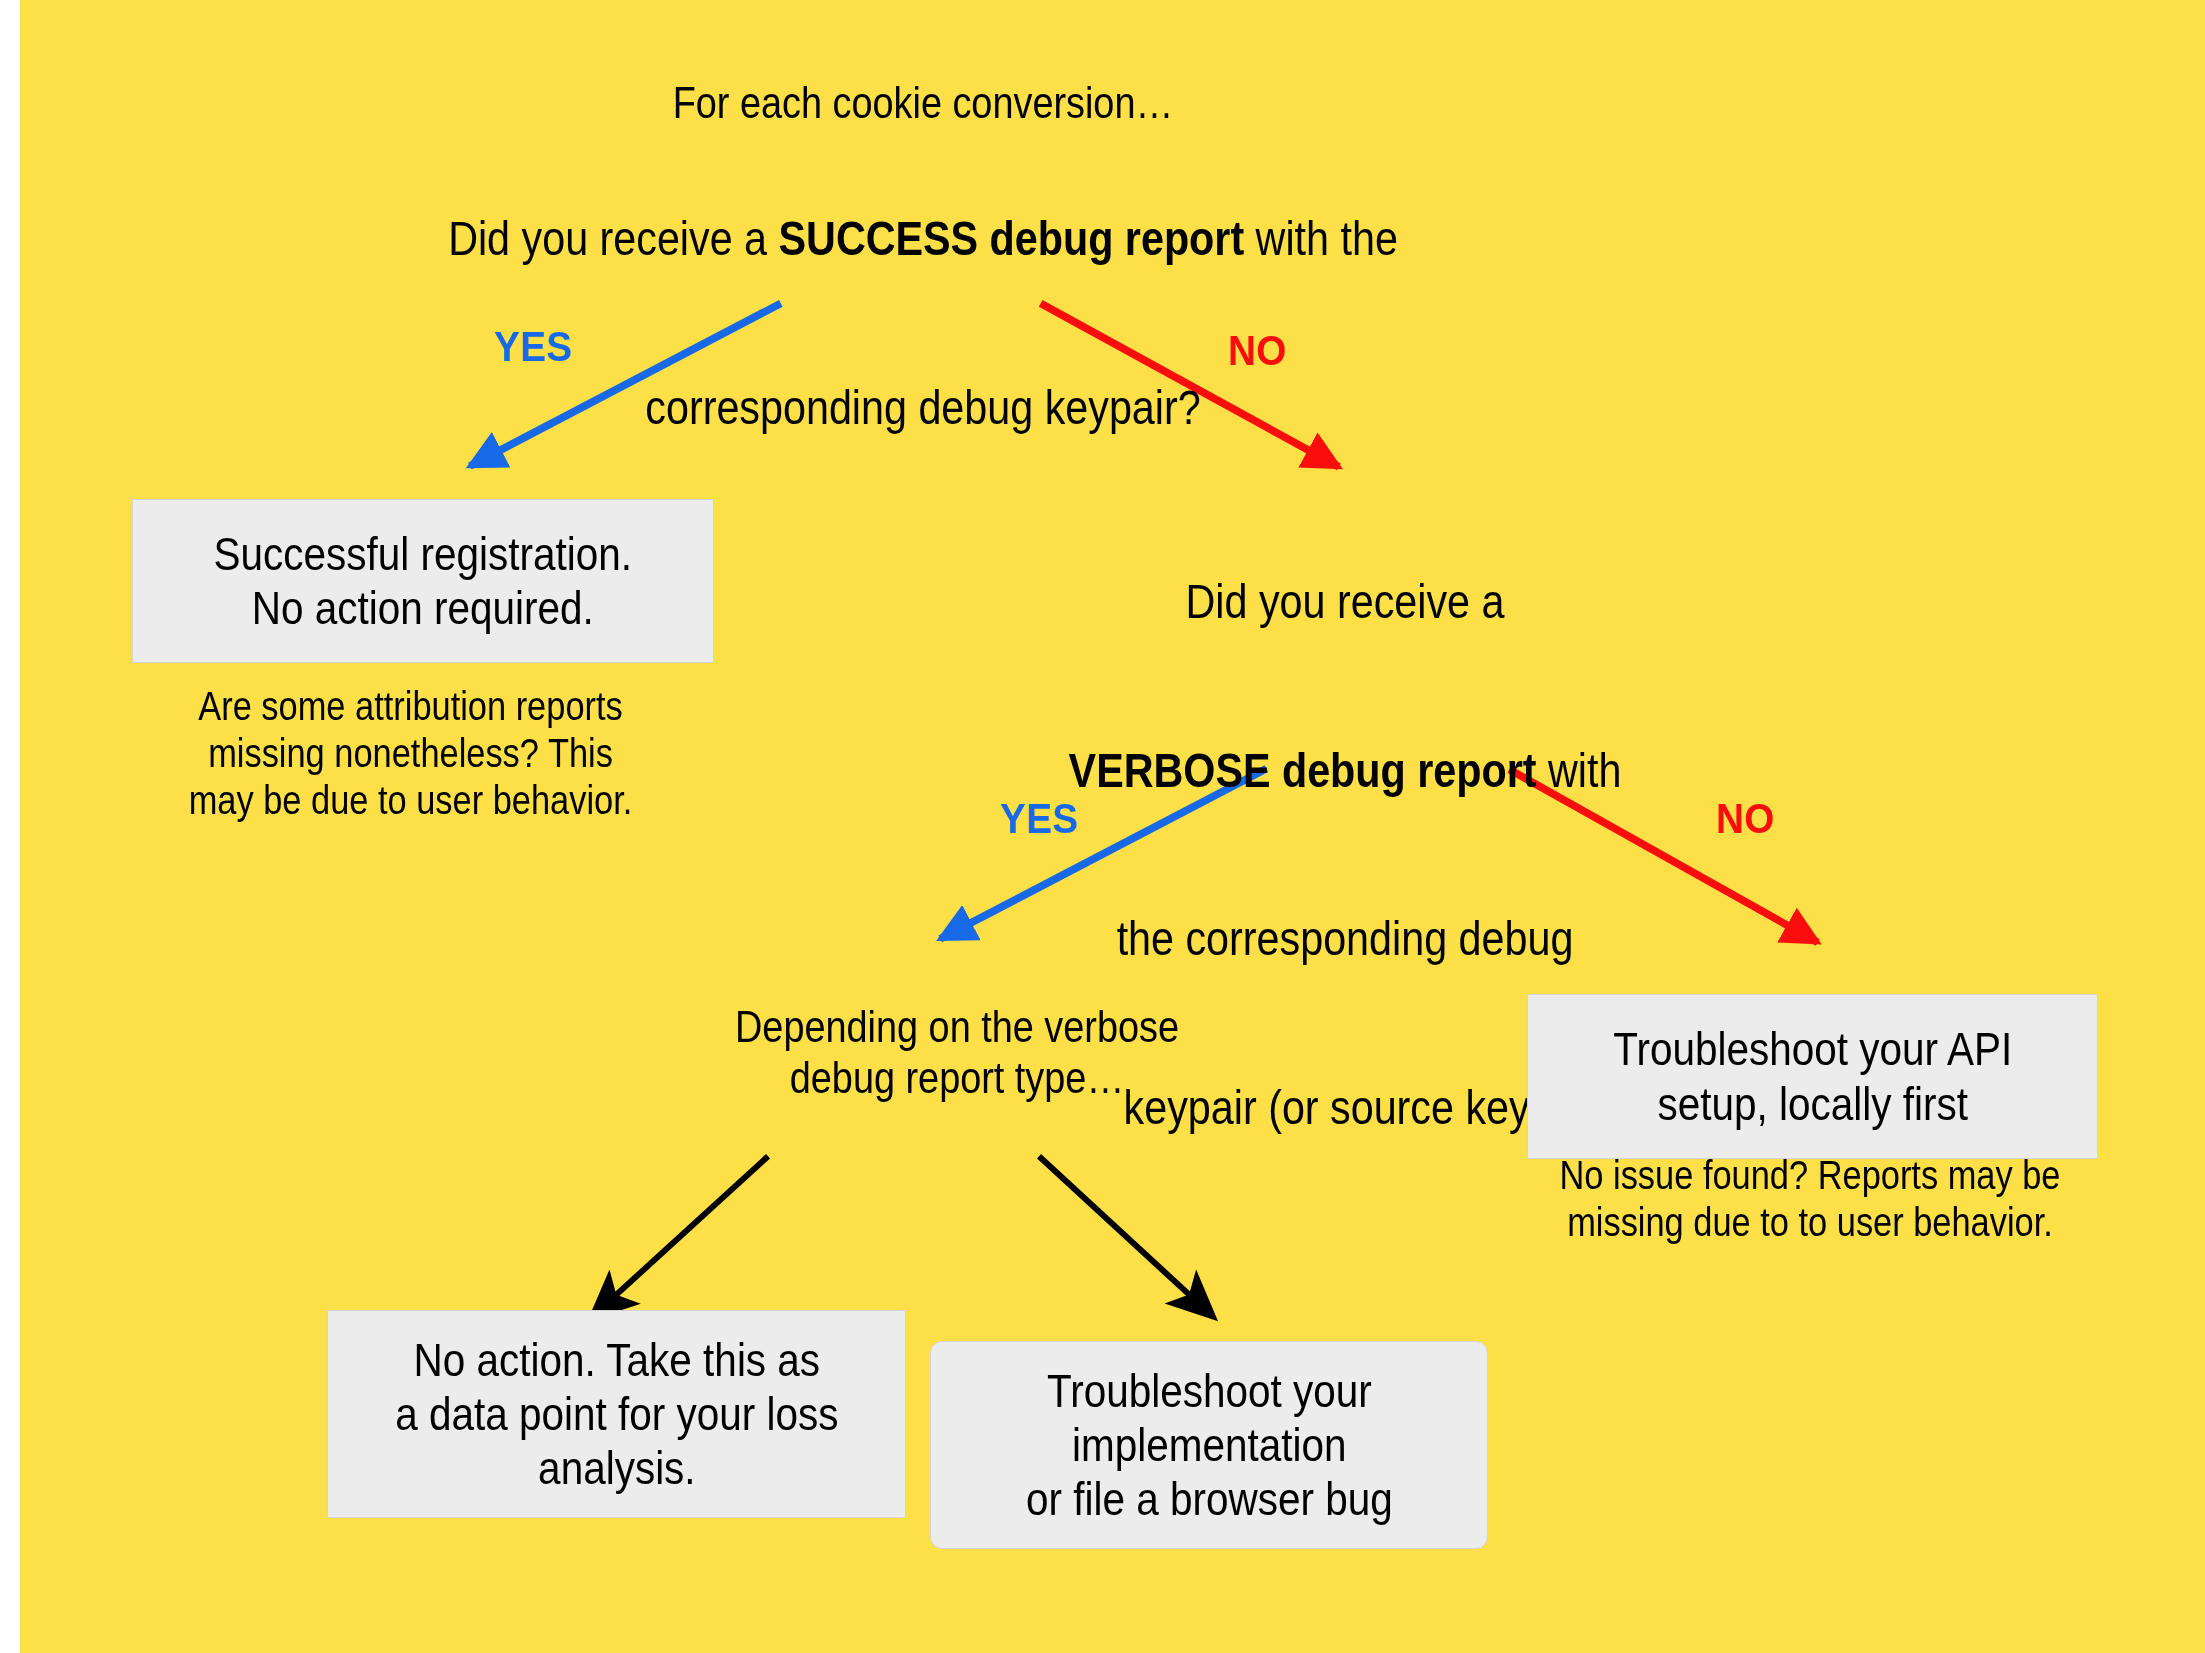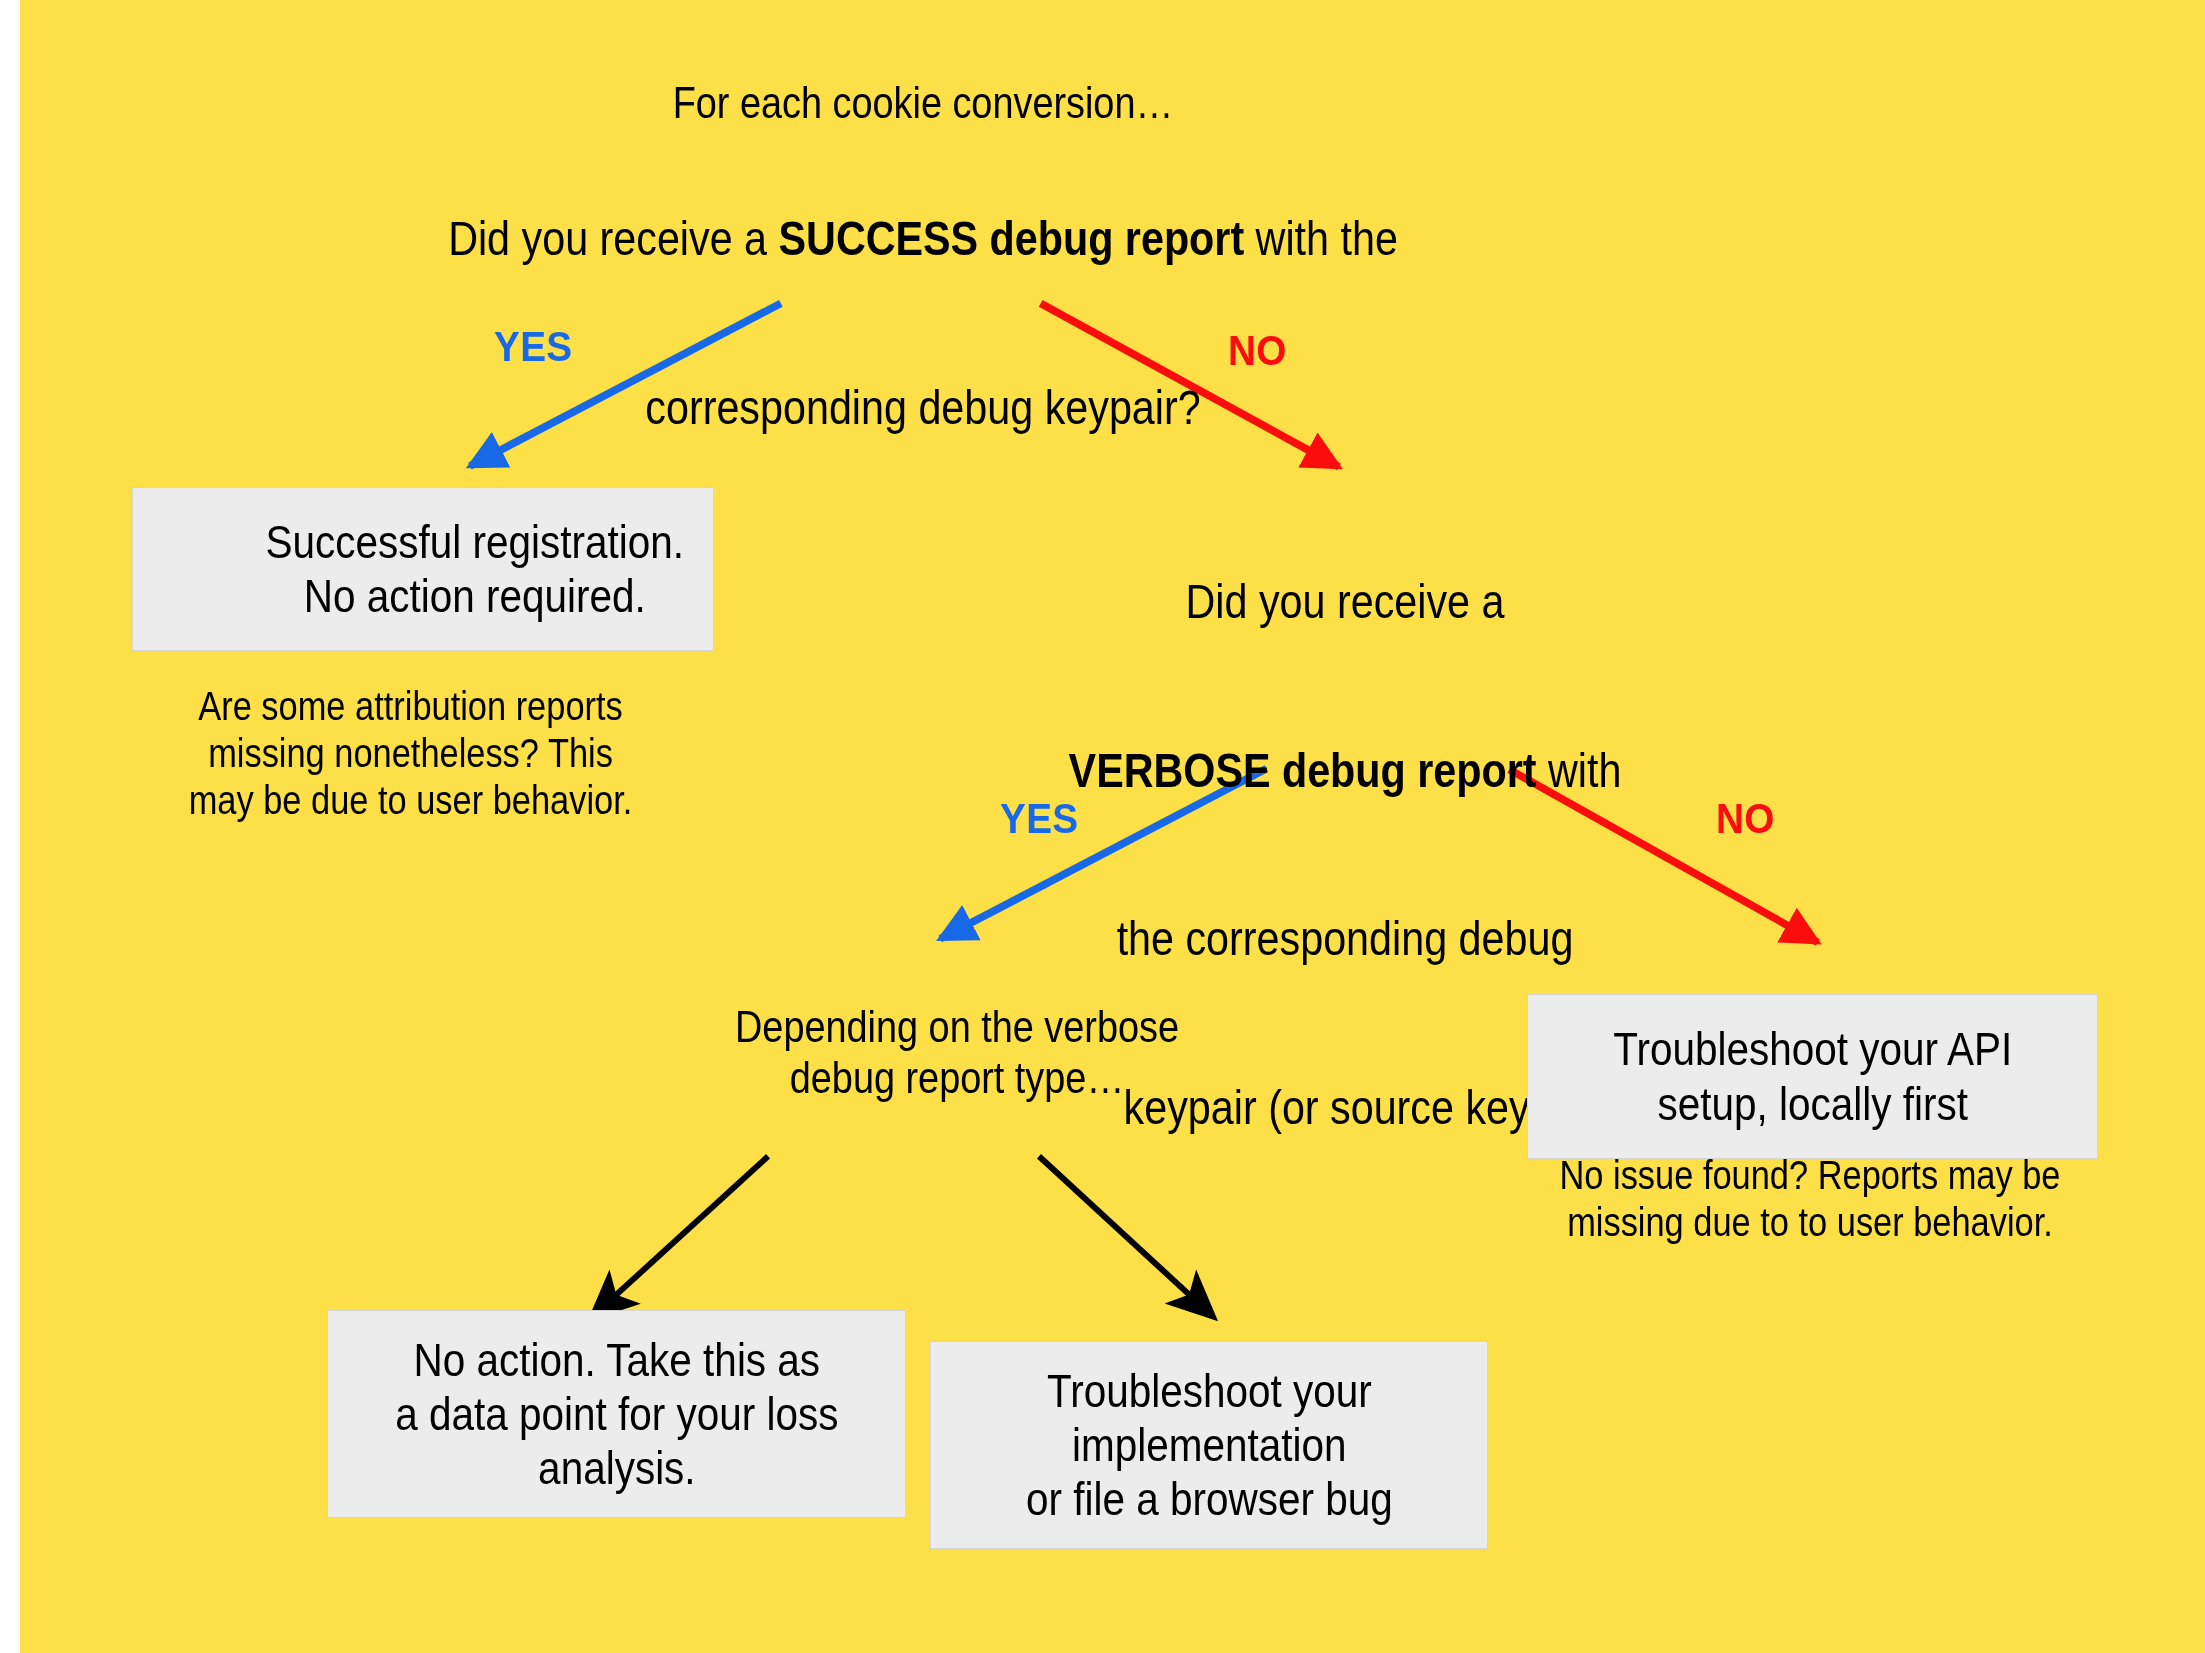--- a/index.html
+++ b/index.html
@@ -112,21 +112,21 @@
   <div class="node txt q-text" style="left:281px; top:155px; width:1244px;">
     <span><span>Did you receive a </span><b>SUCCESS debug report</b><span> with the</span></span>
     <br>
     <span>corresponding debug keypair?</span>
   </div>
 
   <div class="edge-label" style="left:474px; top:322px; color:#1769e8;">YES</div>
 
   <div class="edge-label" style="left:1208px; top:326px; color:#fc0d0d;">NO</div>
 
-  <div class="node box" style="left:112px; top:487px; width:582px; height:164px;justify-content:flex-end;">
+  <div class="node box" style="left:112px; top:499px; width:582px; height:164px;">
     <div class="box-text">Successful registration.
 No action required.</div>
   </div>
 
   <div class="node txt note-text" style="left:101px; top:683px; width:579px;">Are some attribution reports
 missing nonetheless? This
 may be due to user behavior.</div>
 
   <div class="node txt q-text" style="left:984px; top:518px; width:682px;">
     <span>Did you receive a</span>
@@ -152,20 +152,20 @@
 
   <div class="node txt note-text" style="left:1449px; top:1152px; width:682px;">No issue found? Reports may be
 missing due to to user behavior.</div>
 
   <div class="node box" style="left:307px; top:1310px; width:579px; height:208px;">
     <div class="box-text">No action. Take this as
 a data point for your loss
 analysis.</div>
   </div>
 
-  <div class="node box" style="left:910px; top:1341px; width:558px; height:208px;">
+  <div class="node box" style="left:910px; top:1341px; width:558px; height:208px;border-radius:12px;">
     <div class="box-text">Troubleshoot your
 implementation
 or file a browser bug</div>
   </div>
 
 </div>
 
 
 </body></html>

